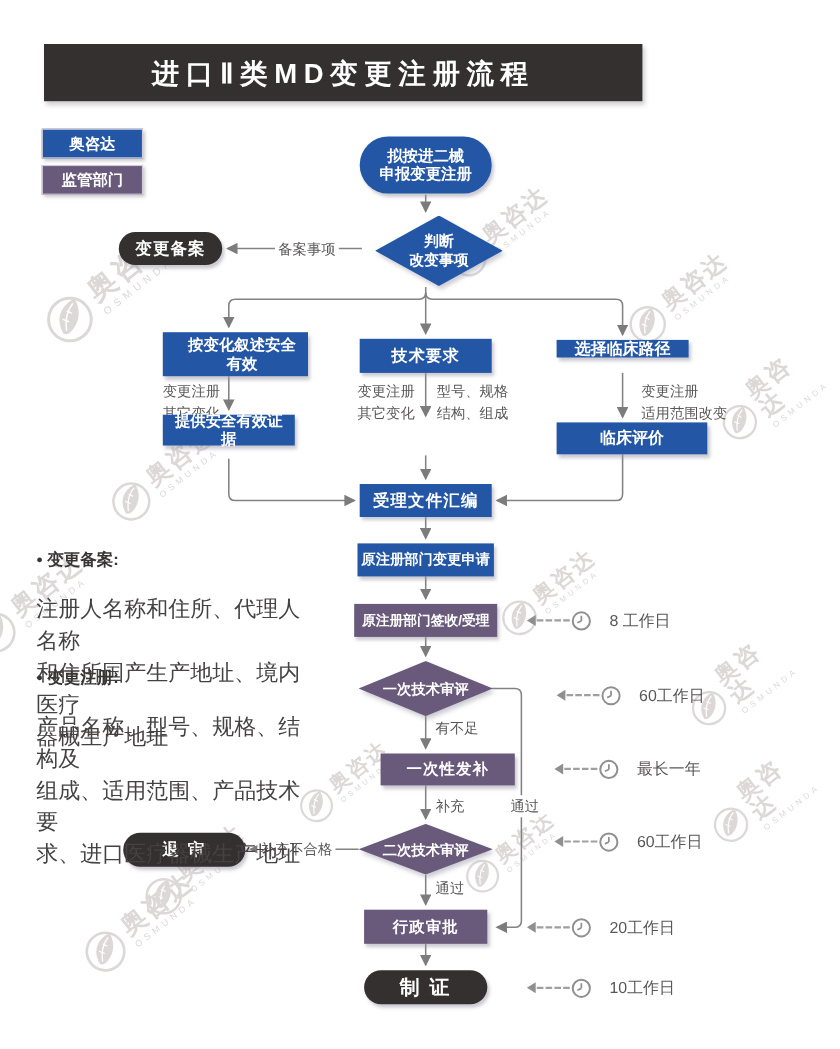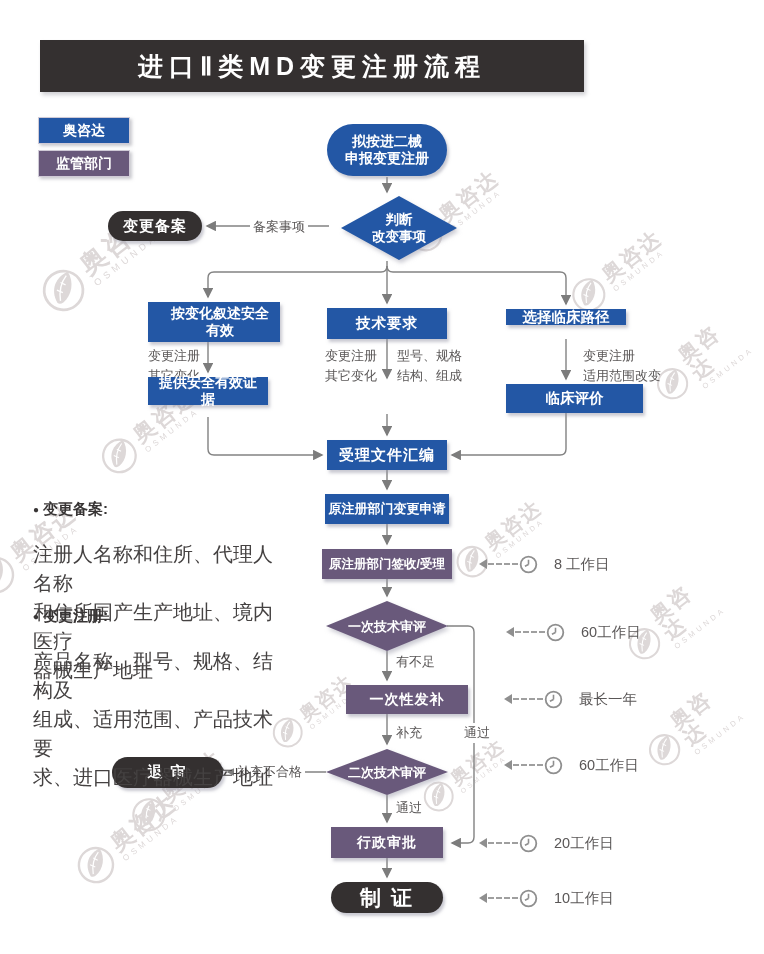--- a/index.html
+++ b/index.html
@@ -289,21 +289,21 @@
   <div class="flabel online" style="left:461px;top:723px;">通过</div>
 
   <div class="dwrap" style="left:326px;top:749px;width:122px;height:46px;">
     <div class="diamond purple" style="font-size:13px;">二次技术审评</div>
   </div>
   <div class="flabel online" style="left:234px;top:762px;">补充不合格</div>
   <div class="node dark pill" style="left:112px;top:757px;width:111px;height:31px;font-size:15px;letter-spacing:2px;">退 审</div>
   <div class="flabel" style="left:396px;top:798px;">通过</div>
 
   <div class="node purple" style="left:331px;top:827px;width:112px;height:31px;font-size:14px;letter-spacing:1px;">行政审批</div>
-  <div class="node dark pill" style="left:331px;top:882px;width:112px;height:31px;font-size:21px;letter-spacing:2px;">制 证</div>
+  <div class="node dark pill" style="left:331px;top:882px;width:112px;height:31px;font-size:18px;letter-spacing:2px;">制 证</div>
 
   <div class="timing" style="left:479px;top:554px;">
     <span class="tri"></span>
       <span class="dash"></span>
     <svg width="19" height="19" viewBox="0 0 18 18">
         <circle cx="9" cy="9" r="7.4" fill="none" stroke="#8f8f8f" stroke-width="1.7"></circle>
         <path d="M9,9 V4.6 M9,9 L5.6,10.6" stroke="#8f8f8f" stroke-width="1.5" fill="none"></path>
       </svg>
     <span class="tlabel">8 工作日</span>
   </div>

